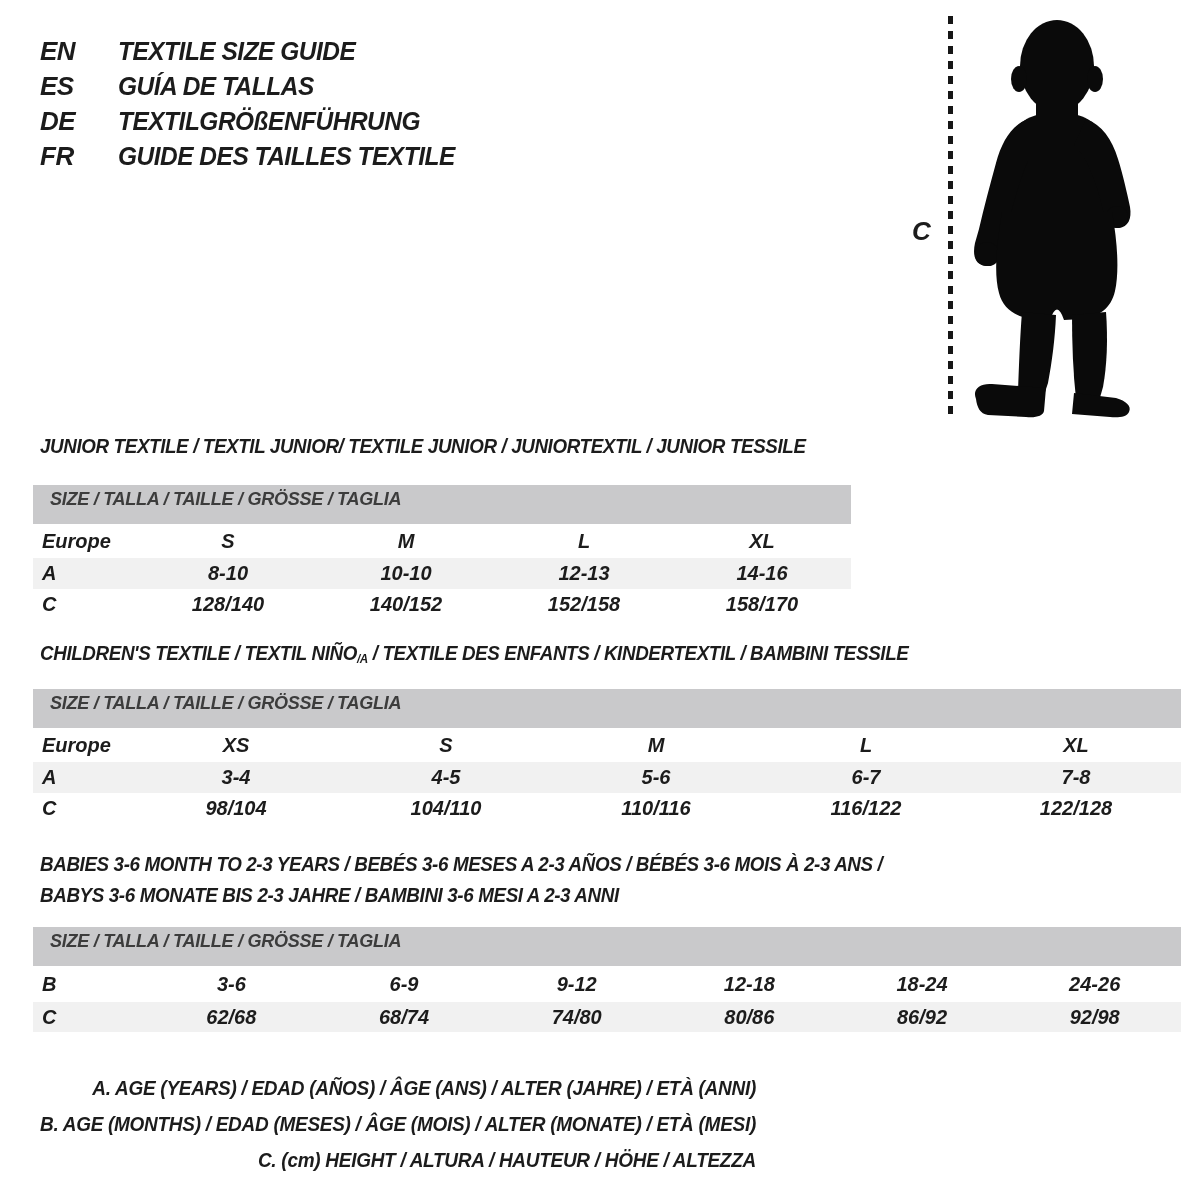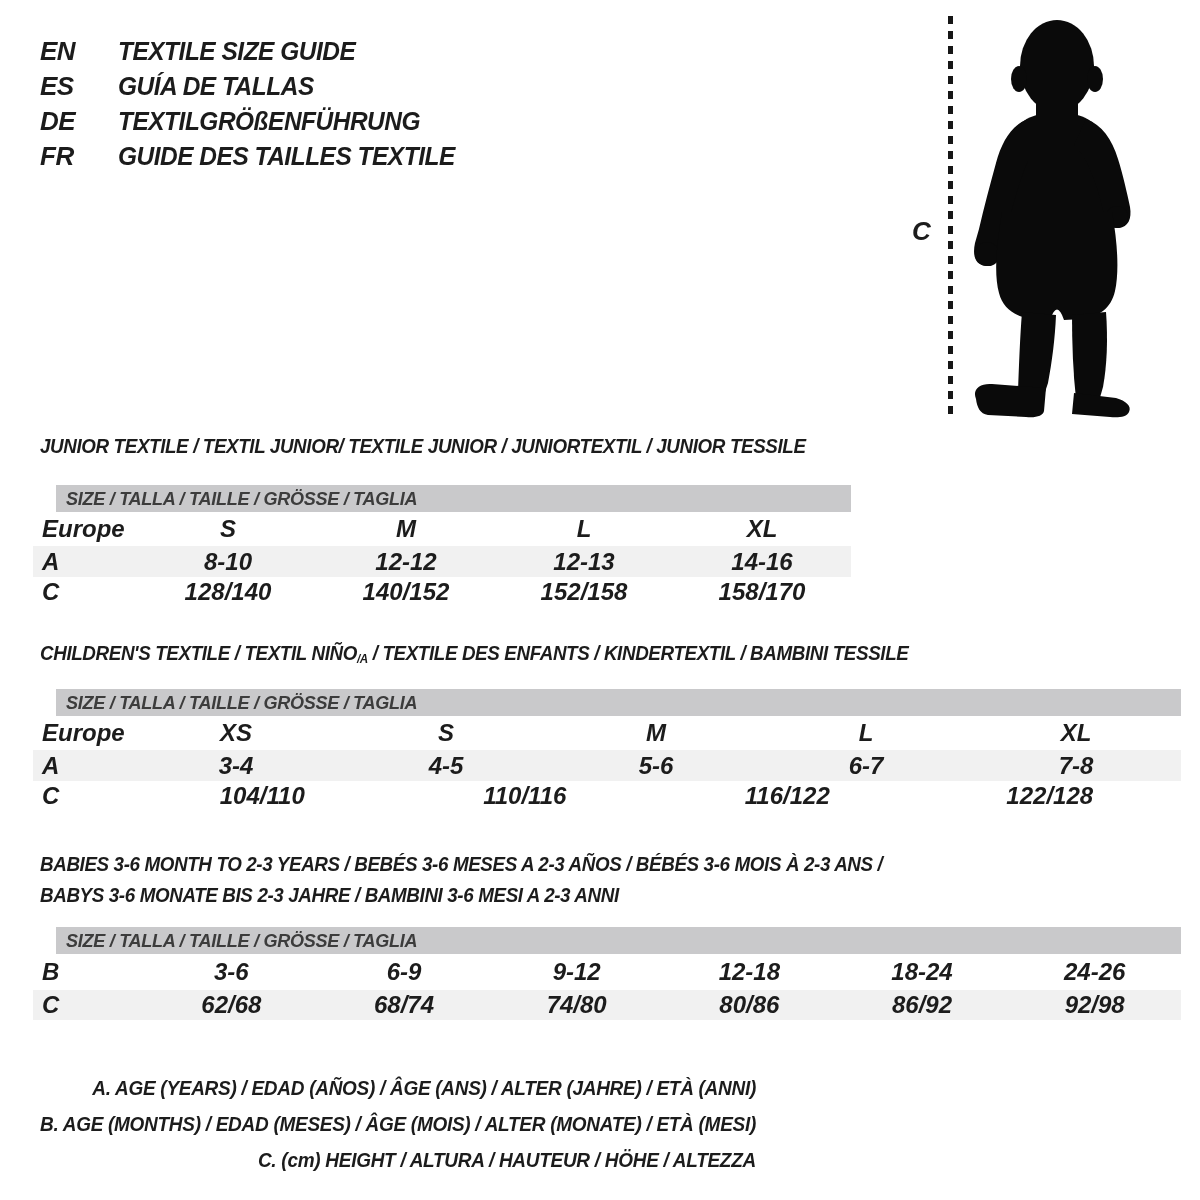--- a/index.html
+++ b/index.html
@@ -24,24 +24,24 @@
   .h-junior{top:434px;}
   .h-children{top:641px;}
   .h-babies{top:849px;line-height:31px;white-space:normal;width:1020px;}
   .sub-a{font-size:0.62em;vertical-align:-0.28em;}
 
   
   .size-table{position:absolute;left:33px;}
   .t1{top:485px;width:818px;}
   .t2{top:689px;width:1148px;}
   .t3{top:927px;width:1148px;}
-  .thead{height:27px;line-height:27px;background:#c9c9cb;color:#3c3c3c;font-size:19px;
-    padding-left:10px;box-sizing:border-box;letter-spacing:-0.3px;margin-left:23px;}
+  .thead{height:39px;line-height:27px;background:#c9c9cb;color:#3c3c3c;font-size:19px;
+    padding-left:17px;box-sizing:border-box;letter-spacing:-0.3px;}
   .thead span{display:inline-block;transform:scaleX(0.95);transform-origin:0 50%;white-space:nowrap;}
-  .trow{display:flex;height:31px;line-height:31px;font-size:24px;}
+  .trow{display:flex;height:31px;line-height:31px;font-size:20px;}
   .trow.tall{height:34px;line-height:34px;}
   .trow.xtall{height:36px;line-height:36px;}
   .trow.last{height:30px;line-height:30px;}
   .shade{background:#f1f1f1;}
   .lbl{padding-left:9px;box-sizing:border-box;}
   .t1 .lbl{flex:0 0 106px;}
   .t2 .lbl{flex:0 0 98px;}
   .t3 .lbl{flex:0 0 112px;}
   .cell{flex:1 1 0;text-align:center;}
 
@@ -103,21 +103,21 @@
     <div class="trow tall">
       <span class="lbl">Europe</span>
       <span class="cell">S</span>
       <span class="cell">M</span>
       <span class="cell">L</span>
       <span class="cell">XL</span>
     </div>
     <div class="trow shade">
       <span class="lbl">A</span>
       <span class="cell">8-10</span>
-      <span class="cell">12-12</span>
+      <span class="cell">10-10</span>
       <span class="cell">12-13</span>
       <span class="cell">14-16</span>
     </div>
     <div class="trow last">
       <span class="lbl">C</span>
       <span class="cell">128/140</span>
       <span class="cell">140/152</span>
       <span class="cell">152/158</span>
       <span class="cell">158/170</span>
     </div>
@@ -141,20 +141,21 @@
     <div class="trow shade">
       <span class="lbl">A</span>
       <span class="cell">3-4</span>
       <span class="cell">4-5</span>
       <span class="cell">5-6</span>
       <span class="cell">6-7</span>
       <span class="cell">7-8</span>
     </div>
     <div class="trow last">
       <span class="lbl">C</span>
+      <span class="cell">98/104</span>
       <span class="cell">104/110</span>
       <span class="cell">110/116</span>
       <span class="cell">116/122</span>
       <span class="cell">122/128</span>
     </div>
   </div>
 
   <div class="sec-heading h-babies">
     <div>BABIES 3-6 MONTH TO 2-3 YEARS / BEBÉS 3-6 MESES A 2-3 AÑOS / BÉBÉS 3-6 MOIS À 2-3 ANS /</div>
     <div>BABYS 3-6 MONATE BIS 2-3 JAHRE / BAMBINI 3-6 MESI A 2-3 ANNI</div>

